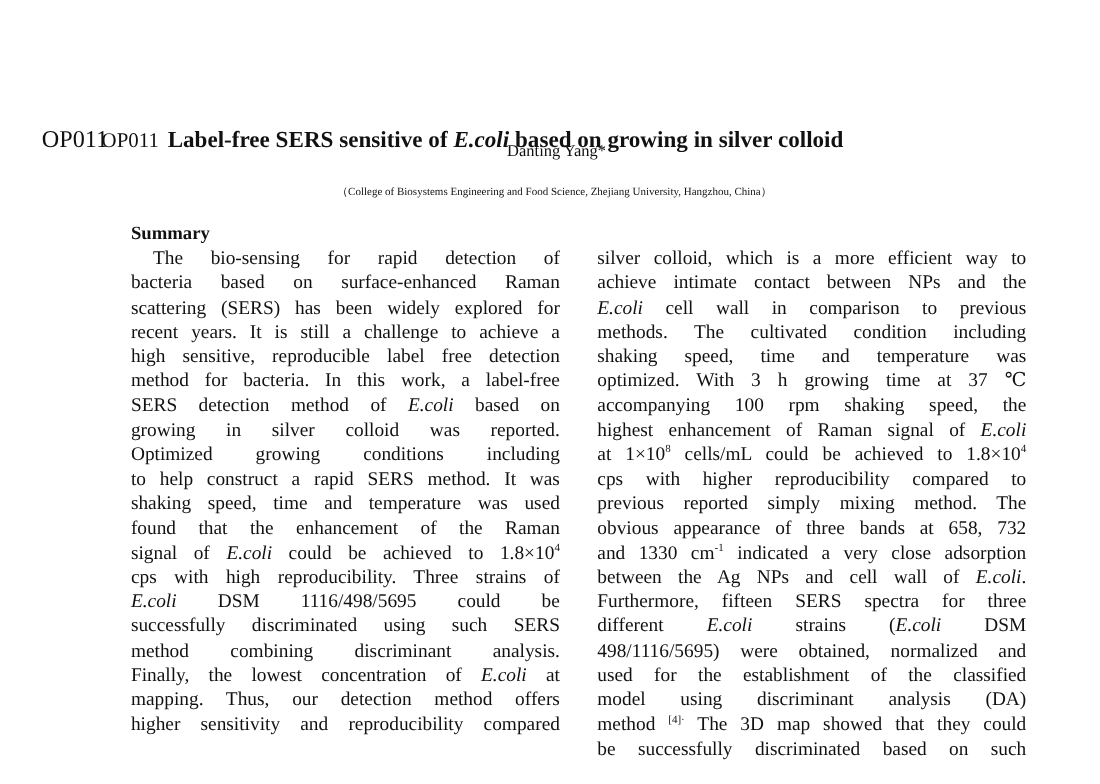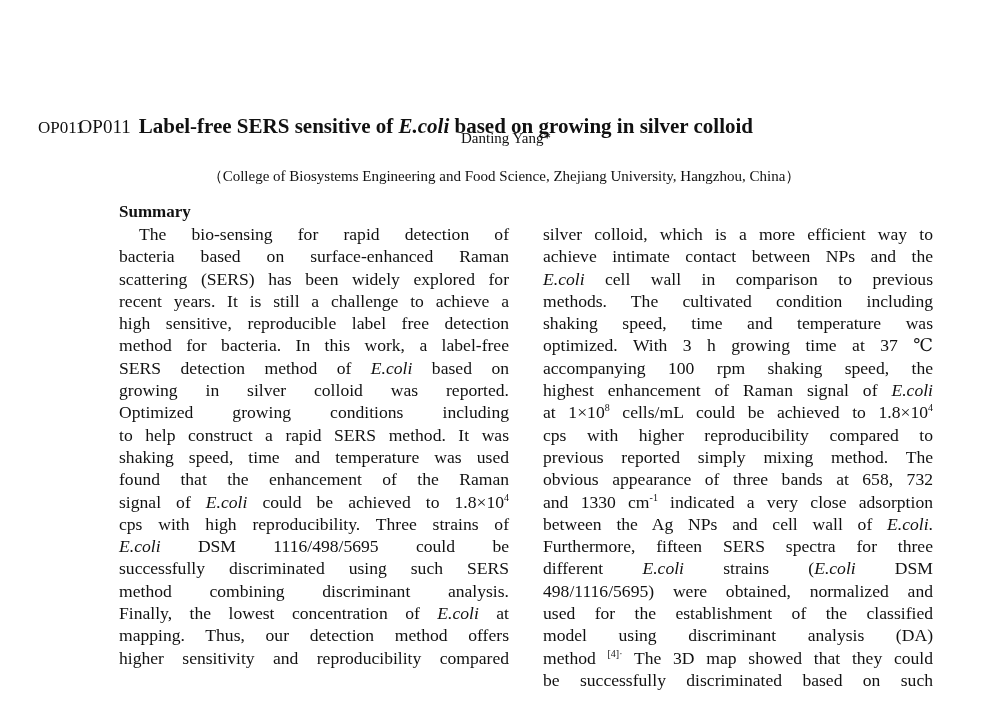--- a/index.html
+++ b/index.html
@@ -20,21 +20,21 @@
       left: 0; top: 0;
       width: 1000px; height: 713px;
     }
     .title-row {
       position: absolute;
       left: 38px;
       top: 114px;
       white-space: nowrap;
     }
     .code-large {
-      font-size: 17px;
+      font-size: 22px;
       font-weight: normal;
       letter-spacing: 0px;
       vertical-align: baseline;
     }
     .code-small {
       font-size: 19px;
       font-weight: normal;
       margin-left: -6px;
       vertical-align: baseline;
       margin-top: 43px;
@@ -52,21 +52,21 @@
       text-align: center;
       font-size: 15px;
       padding-left: 12px;
       box-sizing: border-box;
     }
     .affil {
       position: absolute;
       left: 0; width: 1000px;
       top: 167px;
       text-align: center;
-      font-size: 15px;
+      font-size: 10px;
       padding-left: 8px;
       box-sizing: border-box;
     }
     .col {
       position: absolute;
       width: 390px;
       font-size: 17.6px;
       line-height: 22.3px;
       text-align: justify;
       margin-left: 24px;

